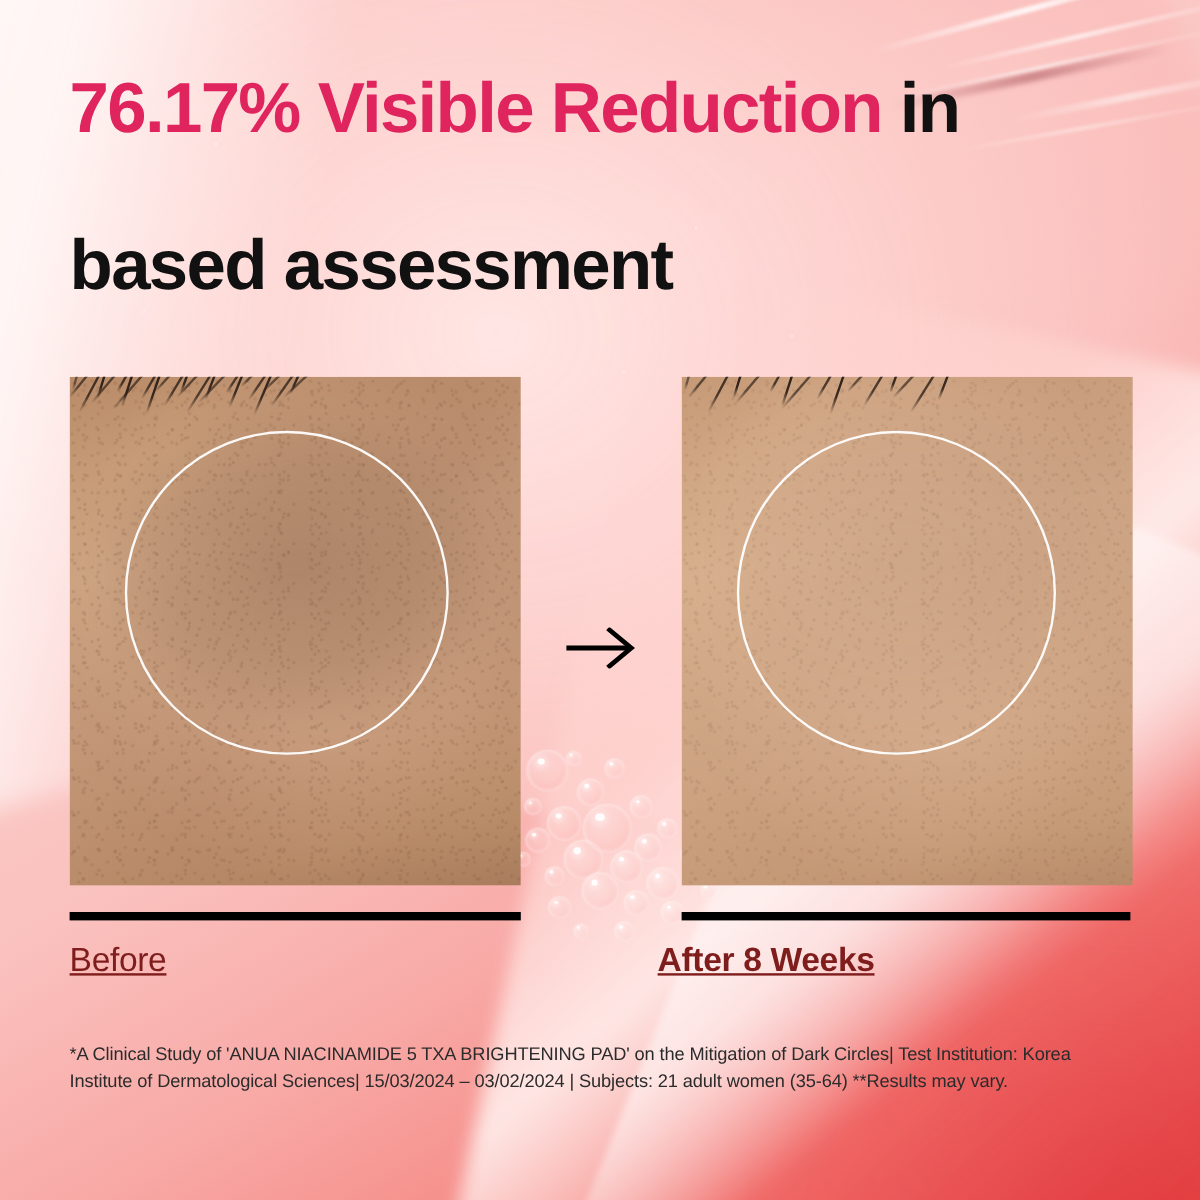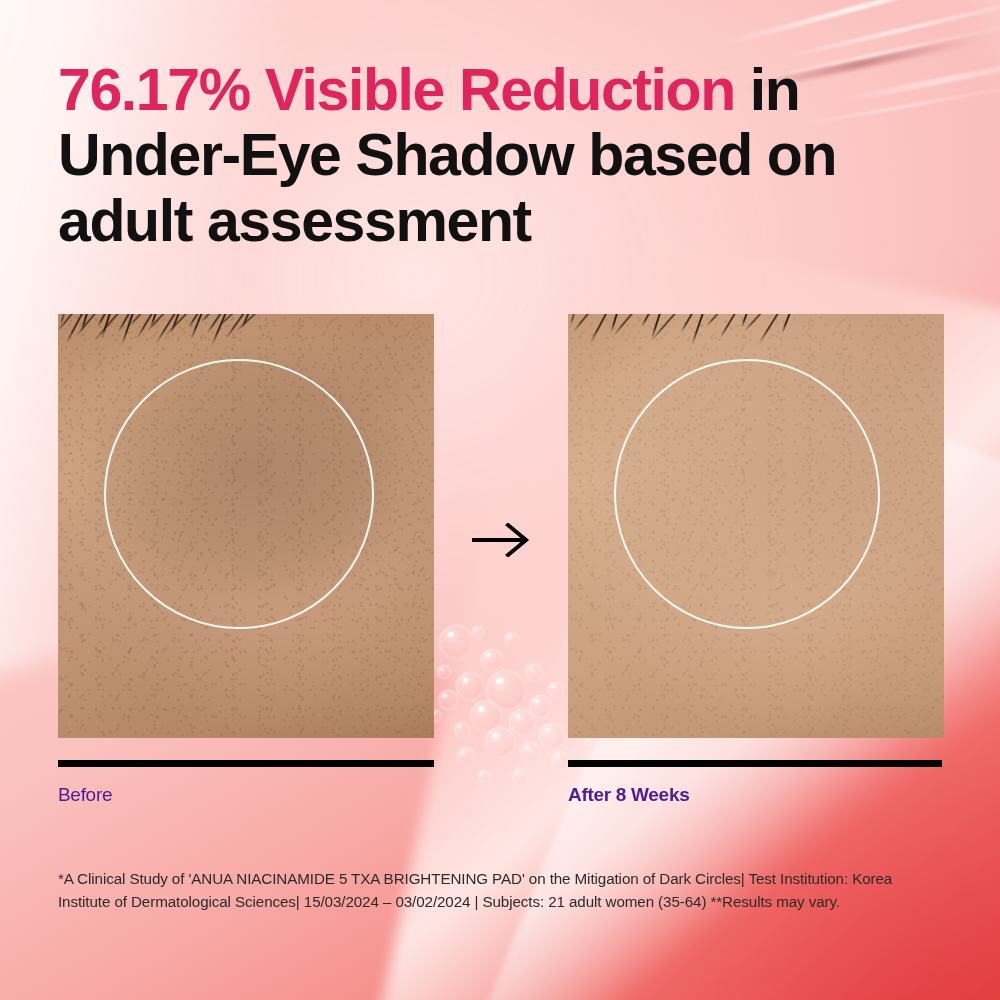--- a/index.html
+++ b/index.html
@@ -213,23 +213,23 @@
   .arrow{
     position:absolute; left:470px; top:523px; z-index:5;
     width:64px; height:34px;
   }
 
   
   .rule{ position:absolute; height:7px; background:#000; z-index:5; }
   #rule-before{ left:58px; top:760px; width:376px; }
   #rule-after { left:568px; top:760px; width:374px; }
 
-  .cap{ position:absolute; z-index:5; font-size:19px; color:#4c1d95; letter-spacing:-.3px; }
+  .cap{ position:absolute; z-index:5; font-size:28px; color:#7f1d1d; letter-spacing:-.3px;text-decoration:underline; }
   #label-before{ left:58px; top:784px; font-weight:normal; }
-  #label-after { left:568px; top:784px; font-weight:bold; }
+  #label-after { left:548px; top:784px; font-weight:bold; }
 
   
   .footnote{
     position:absolute; left:58px; top:867px; width:860px; z-index:5;
     font-size:15.2px; line-height:1.52; color:#2b2b2b; letter-spacing:-.1px;
   }
 </style>
 </head>
 <body>
 
@@ -270,22 +270,22 @@
       <div class="bub" style="left: 430px; top: 710px; width: 12px; height: 12px;"></div>
       <div class="bub" style="left: 551px; top: 751px; width: 18px; height: 18px;"></div>
       <div class="bub" style="left: 584px; top: 736px; width: 12px; height: 12px;"></div>
       <div class="bub" style="left: 512px; top: 768px; width: 16px; height: 16px;"></div>
       <div class="bub" style="left: 478px; top: 770px; width: 12px; height: 12px;"></div>
     </div>
 </div>
 
 <h1 class="headline">
   <span class="hl-pink">76.17% Visible Reduction</span><span> in</span><br>
-  <span>Under-Eye Shadow based on</span><br>
-  <span>adult assessment</span>
+  <br>
+  <span>based assessment</span>
 </h1>
 
 <div class="panel" id="panel-before">
   <div class="skin"></div>
   <div class="pores"></div>
   <div class="shadow-zone"></div>
   <div class="lashes">
       <div class="lash" style="left: 6px; height: 16px; transform: rotate(16deg); opacity: 0.55;"></div>
       <div class="lash" style="left: 15.6923px; height: 27px; transform: rotate(39deg); opacity: 0.68;"></div>
       <div class="lash" style="left: 25.3846px; height: 38px; transform: rotate(28deg); opacity: 0.81;"></div>

